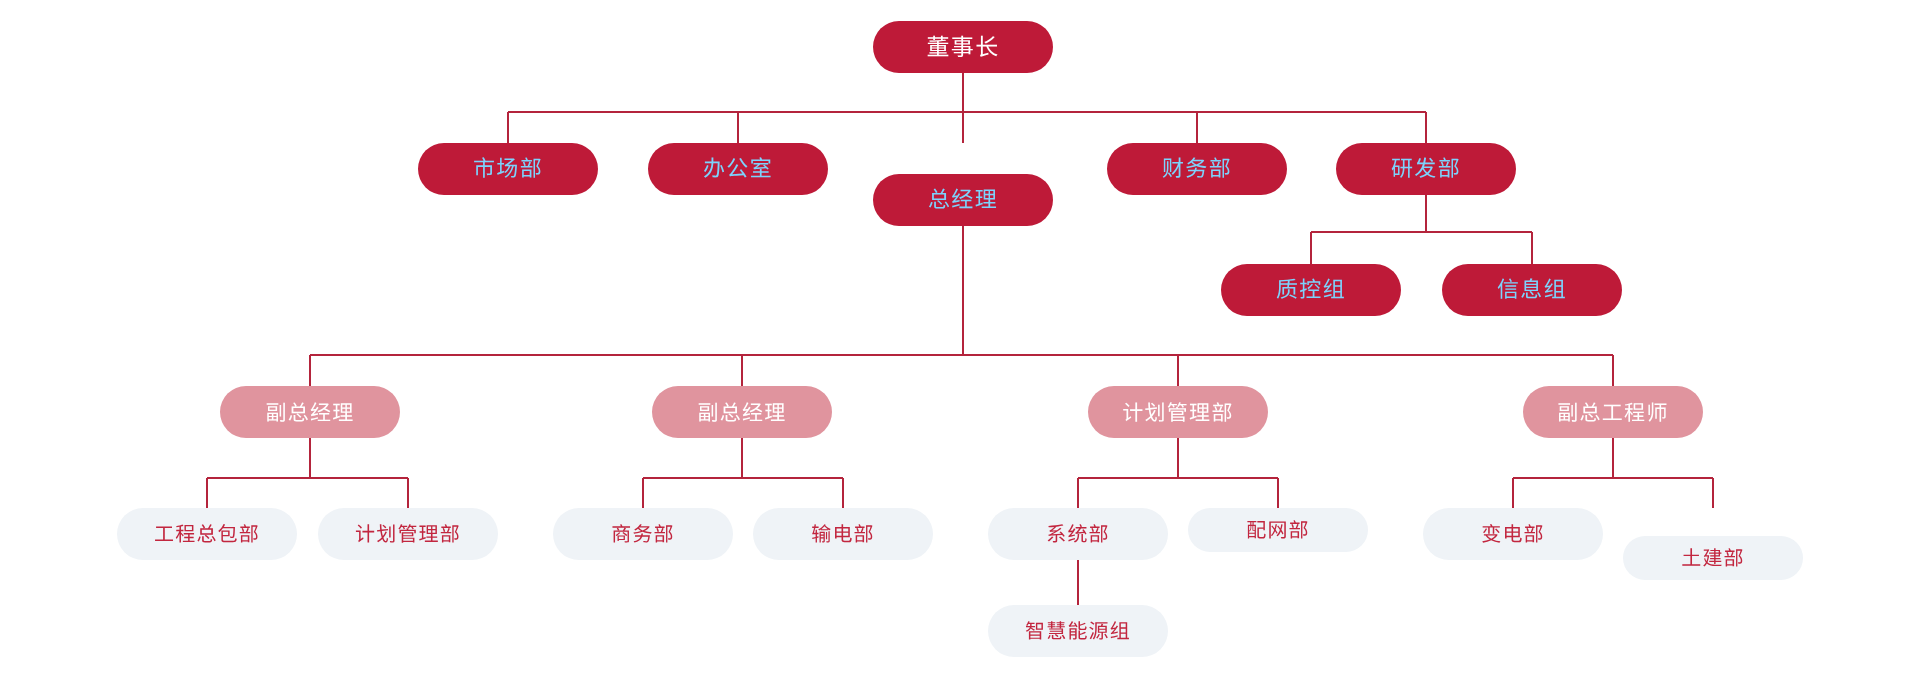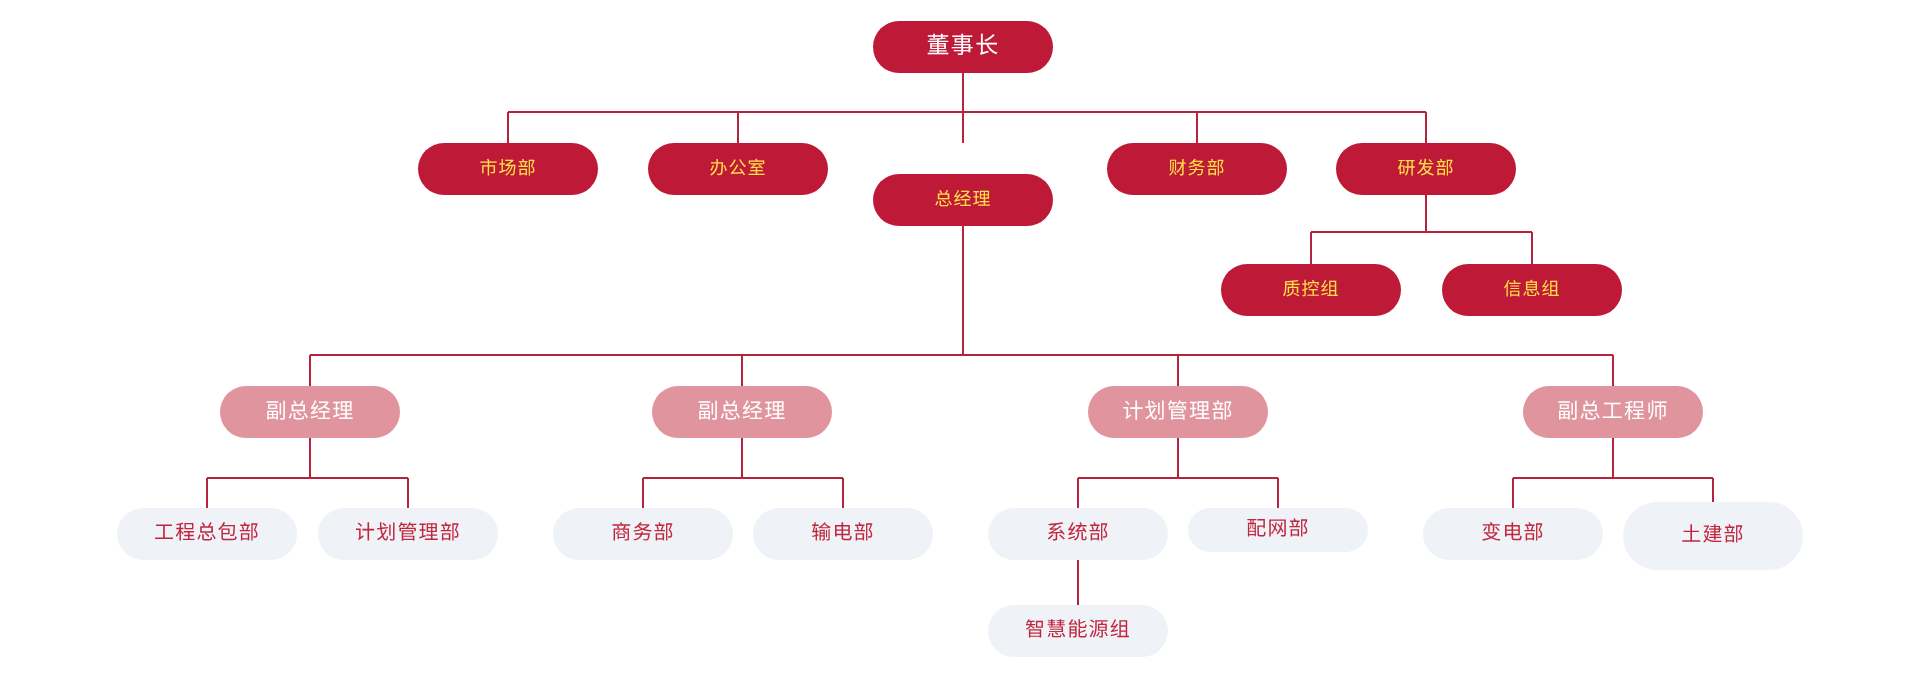--- a/index.html
+++ b/index.html
@@ -30,36 +30,35 @@
     position: absolute;
     box-sizing: border-box;
     display: flex;
     align-items: center;
     justify-content: center;
     border-radius: 999px;
     line-height: 1;
     white-space: nowrap;
     letter-spacing: 0.06em;
     user-select: none;
-    font-family: Liberation Mono, monospace;
   }
   .node-label {
     display: block;
     line-height: 1;
   }
   
   .lvl-primary {
     background: #BE1A38;
     color: #ffffff;
     font-size: 23px;
   }
   .lvl-secondary {
     background: #BE1A38;
-    color: #fde047;
-    font-size: 18px;
+    color: #7dd3fc;
+    font-size: 22px;
   }
   .lvl-tertiary {
     background: #E0949E;
     color: #ffffff;
     font-size: 21px;
   }
   .lvl-leaf {
     background: #EFF3F7;
     color: #C2263F;
     font-size: 20px;
@@ -157,20 +156,20 @@
       </div>
       <div class="node lvl-leaf" style="left: 988px; top: 508px; width: 180px; height: 52px;">
         <span class="node-label">系统部</span>
       </div>
       <div class="node lvl-leaf" style="left: 1188px; top: 508px; width: 180px; height: 44px;">
         <span class="node-label">配网部</span>
       </div>
       <div class="node lvl-leaf" style="left: 1423px; top: 508px; width: 180px; height: 52px;">
         <span class="node-label">变电部</span>
       </div>
-      <div class="node lvl-leaf" style="left: 1623px; top: 502px; width: 180px; height: 68px;">
+      <div class="node lvl-leaf" style="left: 1623px; top: 536px; width: 180px; height: 44px;">
         <span class="node-label">土建部</span>
       </div>
       <div class="node lvl-leaf" style="left: 988px; top: 605px; width: 180px; height: 52px;">
         <span class="node-label">智慧能源组</span>
       </div>
     </div>
 </div>
 
 </body></html>

